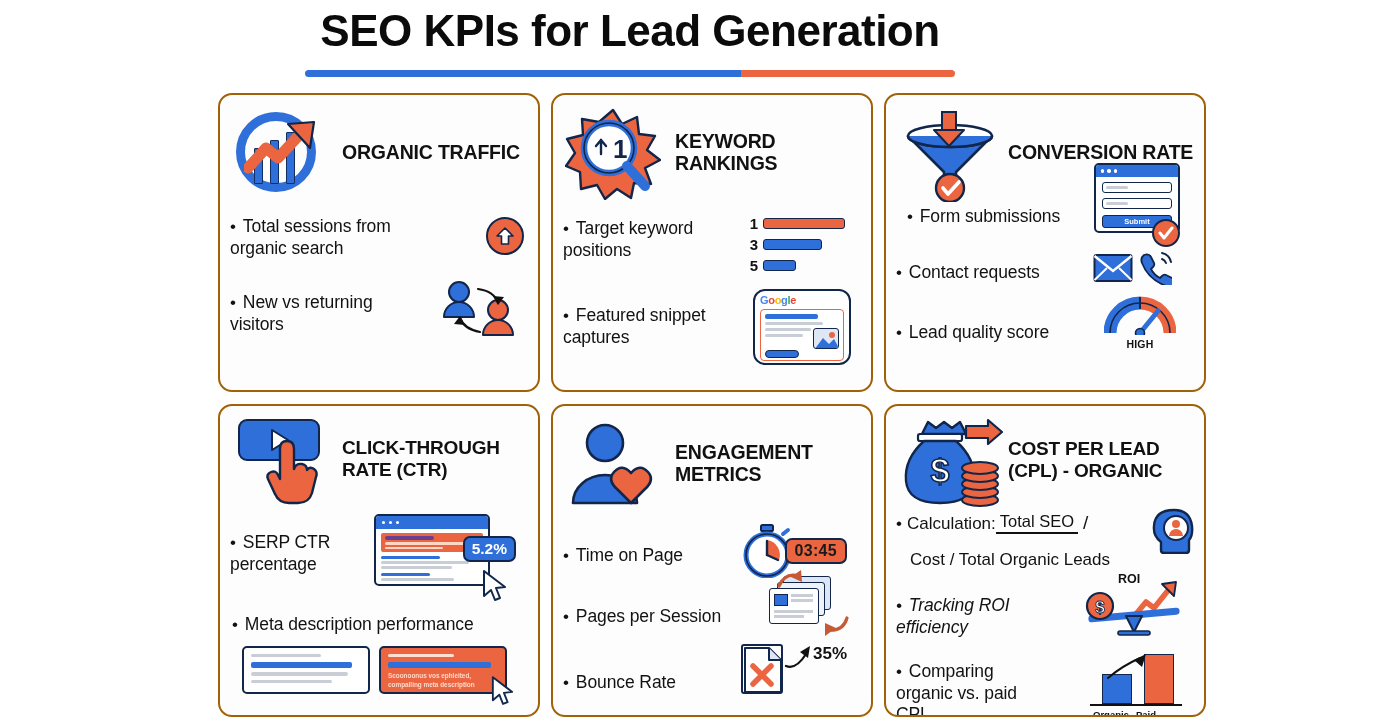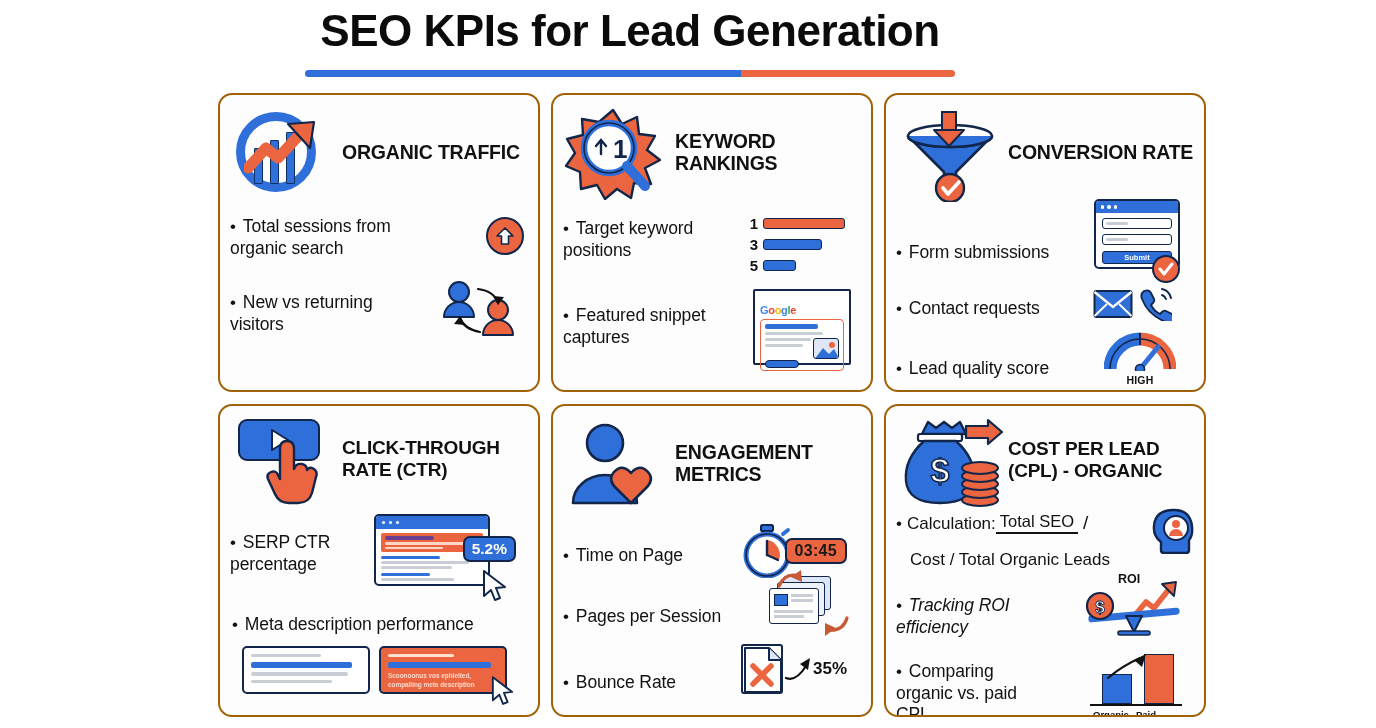--- a/index.html
+++ b/index.html
@@ -74,22 +74,22 @@
 
   
   .rankbars { width:100px; }
   .rank-row { display:flex; align-items:center; gap:5px; margin-bottom:4px; }
   .rank-num { font-size:15px; font-weight:700; color:#111; width:9px; text-align:right; }
   .rank-bar { height:11px; border:1.6px solid #11264a; border-radius:3px; }
   .rank-bar.o { background:#EA6540; }
   .rank-bar.b { background:#2E6FD9; }
 
   
-  .serp { width:98px; height:76px; border:2px solid #11264a; border-radius:2px; background:#fff;
-          padding:14px 5px; position:relative; }
+  .serp { width:98px; height:76px; border:2px solid #11264a; border-radius:12px; background:#fff;
+          padding:4px 5px; position:relative; }
   .gword { font-size:11px; font-weight:700; letter-spacing:-0.3px; line-height:1; margin-bottom:3px; }
   .gword span:nth-child(1){color:#4285F4}.gword span:nth-child(2){color:#EA4335}
   .gword span:nth-child(3){color:#FBBC05}.gword span:nth-child(4){color:#4285F4}
   .gword span:nth-child(5){color:#34A853}.gword span:nth-child(6){color:#EA4335}
   .serp-in { border:1.4px solid #EA6540; border-radius:4px; padding:4px; height:52px; position:relative; }
   .ln { height:3px; background:#c9ced6; border-radius:2px; margin-bottom:3px; }
   .ln.blue { background:#2E6FD9; height:5px; }
   .thumb { position:absolute; right:4px; bottom:11px; width:26px; height:21px; background:#dfe7f5;
            border:1.4px solid #11264a; border-radius:3px; overflow:hidden; }
   .pill { width:34px; height:8px; background:#2E6FD9; border:1.4px solid #11264a; border-radius:4px;
@@ -154,21 +154,21 @@
   .sw { display:flex; align-items:center; }
   .swtime { background:#EA6540; border:2px solid #11264a; border-radius:7px; color:#1a1a1a;
             font-size:16px; font-weight:700; padding:2px 8px; margin-left:-8px; letter-spacing:0.3px; }
 
   
   .pages { width:86px; height:62px; position:relative; }
   .pg { position:absolute; border:1.8px solid #11264a; border-radius:3px; background:#fff; }
   .pg.top { background:#fff; }
 
   
-  .bounce { display:flex; align-items:center; gap:1px; }
+  .bounce { display:flex; gap:1px; }
   .doc { width:42px; height:50px; border:2px solid #11264a; border-radius:3px; background:#fff; position:relative; }
   .bpct { font-size:17px; font-weight:700; color:#111; }
 
   
   .bag { position:absolute; left:4px; top:6px; width:104px; height:92px; }
 
   
   .calcrow { padding:0 10px; position:relative; }
   .calc-l1 { display:flex; align-items:flex-end; gap:0; font-size:17px; color:#121212; }
   .calc-l1::before { content:"\2022"; margin-right:5px; }
@@ -318,21 +318,21 @@
             <path d="M8 26 a42 11 0 0 0 84 0" fill="#2E6FD9" stroke="#11264a" stroke-width="2.6"></path>
             <rect x="42" y="2" width="14" height="20" fill="#EA6540" stroke="#11264a" stroke-width="2"></rect>
             <polygon points="34,20 64,20 49,36" fill="#EA6540" stroke="#11264a" stroke-width="2" stroke-linejoin="round"></polygon>
             <circle cx="50" cy="78" r="14" fill="#EA6540" stroke="#11264a" stroke-width="2.4"></circle>
             <path d="M43 78 l5 6 l11 -12" fill="none" stroke="#fff" stroke-width="3.6" stroke-linecap="round" stroke-linejoin="round"></path>
           </svg>
         </div>
         <div class="head-title">CONVERSION RATE</div>
       </div>
       <div class="bullets">
-        <div class="brow" style="margin-top:36px;height:36px;">
+        <div class="brow" style="height:36px;text-align:center;">
           <div class="btext" style="width:175px;">Form submissions</div>
           <div class="bart" style="top:-36px;right:14px;">
             <div class="formwin">
               <div class="formbar">
                   <i class="dot3"></i>
                   <i class="dot3"></i>
                   <i class="dot3"></i>
                 </div>
               <div class="finput"></div>
               <div class="finput"></div>

